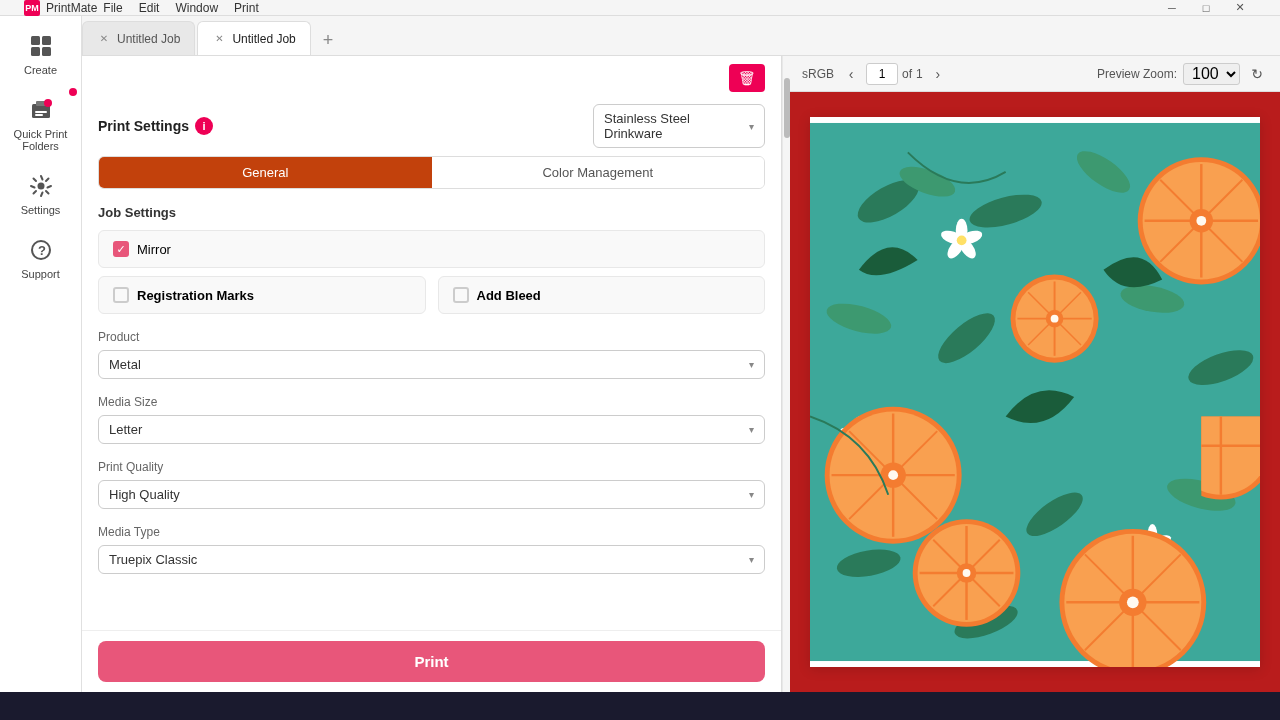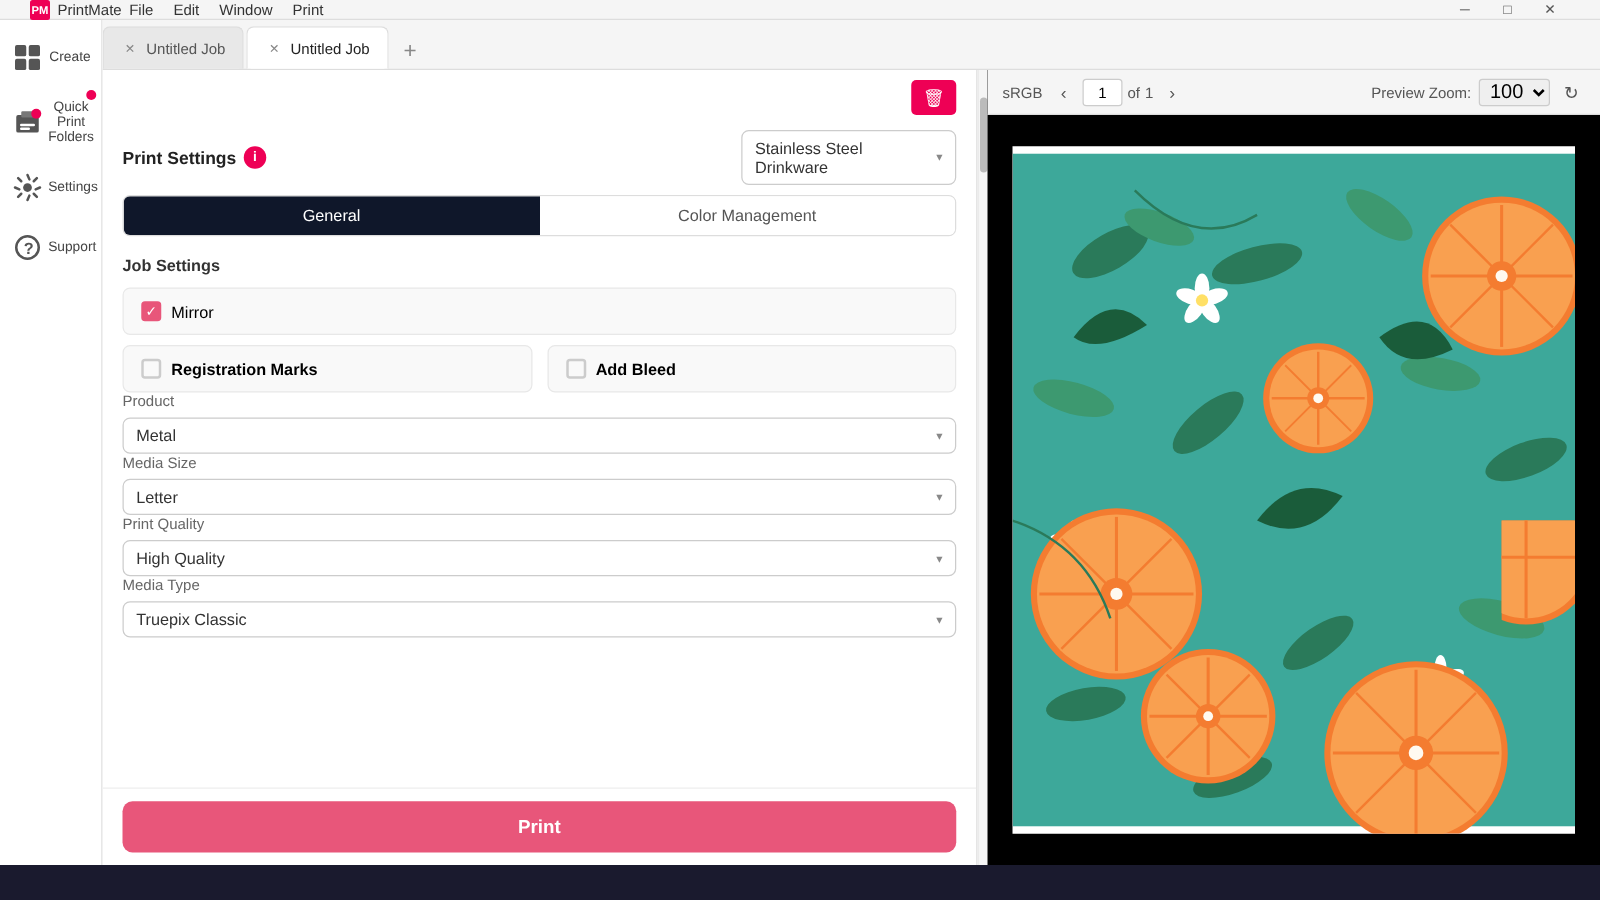--- a/index.html
+++ b/index.html
@@ -15,21 +15,21 @@
     .titlebar-menu { display: flex; gap: 16px; }
     .titlebar-menu span { font-size: 12px; color: #333; cursor: pointer; }
     .win-controls { display: flex; gap: 2px; }
     .win-btn { width: 32px; height: 20px; background: transparent; border: none; cursor: pointer; display: flex; align-items: center; justify-content: center; color: #555; font-size: 11px; }
 
     
     .app-body { display: flex; flex: 1; overflow: hidden; }
 
     
     .sidebar { width: 82px; background: #fff; border-right: 1px solid #e0e0e0; display: flex; flex-direction: column; align-items: center; padding: 8px 0; gap: 4px; flex-shrink: 0; }
-    .sidebar-item { display: flex; flex-direction: row; align-items: center; padding: 8px 4px; width: 72px; border-radius: 6px; cursor: pointer; gap: 4px; }
+    .sidebar-item { display: flex; flex-direction: column; align-items: center; padding: 8px 4px; width: 72px; border-radius: 6px; cursor: pointer; gap: 4px; }
     .sidebar-item .icon { width: 28px; height: 28px; display: flex; align-items: center; justify-content: center; color: #555; }
     .sidebar-item .label { font-size: 11px; color: #444; text-align: center; }
     .sidebar-badge { position: relative; }
     .sidebar-badge::after { content: ''; width: 8px; height: 8px; background: #e05; border-radius: 50%; position: absolute; top: 0; right: 0; }
 
     
     .main-area { flex: 1; display: flex; flex-direction: column; overflow: hidden; }
     .tabs-bar { height: 40px; background: #f5f5f5; border-bottom: 1px solid #ddd; display: flex; align-items: flex-end; padding-left: 0; flex-shrink: 0; }
     .tab { display: flex; align-items: center; gap: 6px; padding: 0 14px; height: 34px; background: #e8e8e8; border: 1px solid #ddd; border-bottom: none; border-radius: 6px 6px 0 0; margin-right: 2px; cursor: pointer; font-size: 12px; color: #555; }
     .tab.active { background: #fff; border-bottom-color: #fff; color: #222; }
@@ -52,41 +52,41 @@
     .info-icon { width: 18px; height: 18px; border-radius: 50%; background: #e05; color: white; font-size: 11px; display: flex; align-items: center; justify-content: center; font-weight: bold; cursor: pointer; }
 
     
     .dropdown { background: #fff; border: 1px solid #ccc; border-radius: 6px; padding: 6px 10px; display: flex; align-items: center; justify-content: space-between; cursor: pointer; font-size: 13px; color: #333; }
     .dropdown .chevron { font-size: 10px; color: #888; }
     .material-dropdown { width: 172px; }
 
     
     .panel-tabs { display: flex; margin-bottom: 16px; border-radius: 6px; overflow: hidden; border: 1px solid #ddd; }
     .panel-tab { flex: 1; padding: 8px; text-align: center; cursor: pointer; font-size: 13px; }
-    .panel-tab.active { background: #0f172a; color: white; }
+    .panel-tab.active { background: #c2410c; color: white; }
     .panel-tab.inactive { background: #fff; color: #555; }
 
     
     .section-label { font-size: 13px; font-weight: 600; color: #333; margin-bottom: 10px; }
     .checkbox-row { display: flex; align-items: center; gap: 8px; padding: 10px 14px; background: #f9f9f9; border: 1px solid #e8e8e8; border-radius: 6px; }
     .checkbox-row.full { width: 100%; }
     .checkbox-pair { display: flex; gap: 12px; }
     .checkbox-half { flex: 1; display: flex; align-items: center; gap: 8px; padding: 10px 14px; background: #f9f9f9; border: 1px solid #e8e8e8; border-radius: 6px; font-weight: bold; }
     .cb { width: 16px; height: 16px; border: 2px solid #ccc; border-radius: 3px; display: flex; align-items: center; justify-content: center; cursor: pointer; flex-shrink: 0; }
     .cb.checked { background: #e8567a; border-color: #e8567a; color: white; font-size: 11px; }
-    .field-group { }
+    .field-group { margin-bottom: 16px; }
     .field-label { font-size: 12px; color: #666; margin-bottom: 6px; }
     .full-dropdown { width: 100%; }
 
     
     .print-bar { padding: 10px 16px; border-top: 1px solid #eee; flex-shrink: 0; }
     .print-btn { width: 100%; padding: 12px; background: #e8567a; color: white; border: none; border-radius: 8px; font-size: 15px; font-weight: 600; cursor: pointer; }
 
     
-    .right-panel { flex: 1; background: #000000; display: flex; flex-direction: column; overflow: hidden; }
+    .right-panel { flex: 1; background: #b91c1c; display: flex; flex-direction: column; overflow: hidden; }
     .preview-toolbar { height: 36px; background: #f5f5f5; border-bottom: 1px solid #ddd; display: flex; align-items: center; padding: 0 12px; gap: 8px; flex-shrink: 0; justify-content: space-between; }
     .preview-toolbar-left { display: flex; align-items: center; gap: 6px; }
     .color-profile { font-size: 12px; color: #555; }
     .page-nav { display: flex; align-items: center; gap: 4px; }
     .nav-btn { width: 22px; height: 22px; border: none; background: transparent; cursor: pointer; display: flex; align-items: center; justify-content: center; color: #555; font-size: 14px; }
     .page-input { width: 32px; height: 22px; border: 1px solid #ccc; border-radius: 3px; text-align: center; font-size: 12px; }
     .page-of { font-size: 12px; color: #555; }
     .preview-toolbar-right { display: flex; align-items: center; gap: 6px; }
     .zoom-label { font-size: 12px; color: #555; }
     .zoom-select { height: 22px; border: 1px solid #ccc; border-radius: 3px; font-size: 16px; padding: 0 4px; }

